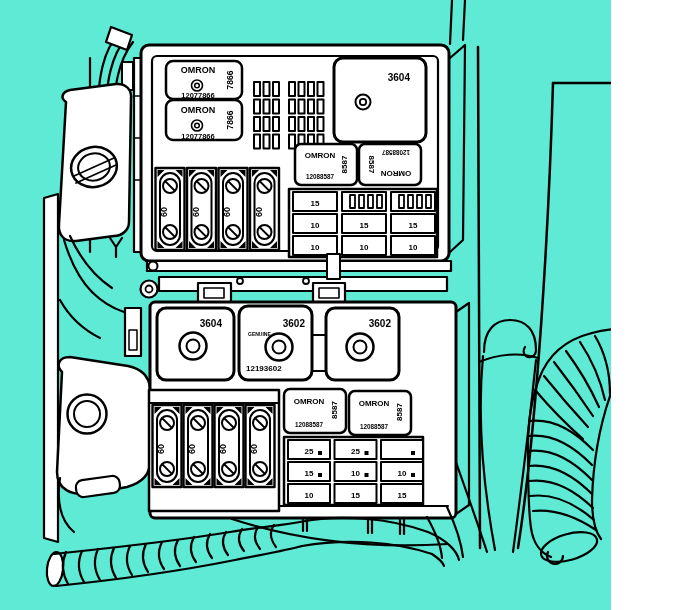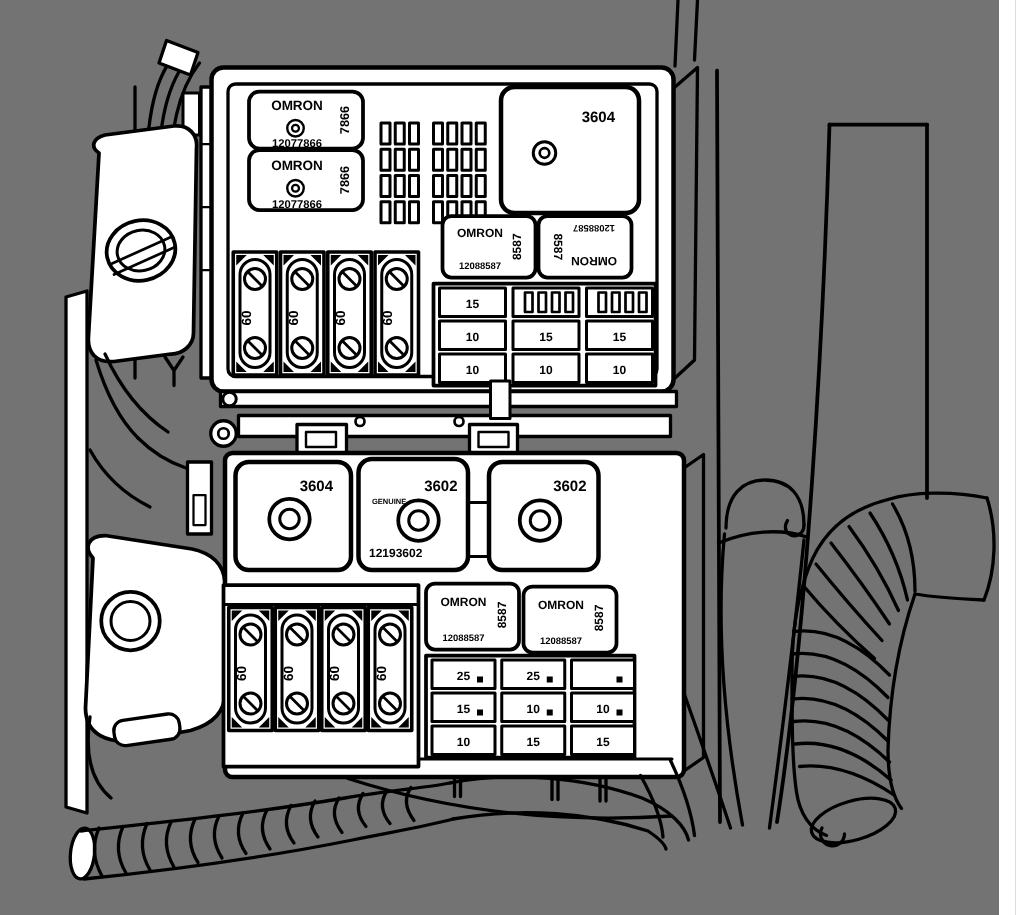--- a/index.html
+++ b/index.html
@@ -1,16 +1,16 @@
 <!DOCTYPE html>
 <html><head>
 <meta charset="utf-8">
 <style>
   html,body{margin:0;padding:0;background:#fff;}
-  .stage{width:666px;height:610px;background:#737373;position:relative;overflow:hidden;text-align:right;}
+  .stage{width:611px;height:610px;background:#5eead4;position:relative;overflow:hidden;text-align:right;}
   svg *{fill:none;stroke:#000000;stroke-width:2.2;stroke-linecap:round;stroke-linejoin:round;}
   .s3{stroke-width:3}.s25{stroke-width:2.5}.s24{stroke-width:2.4}.s2{stroke-width:2}
   .s18{stroke-width:1.8}.s16{stroke-width:1.6}.s15{stroke-width:1.5}
   .fw{fill:#ffffff}
   .fb{fill:#000000;stroke:none}
   .lbl{fill:#000000;stroke:none;font-family:"Liberation Sans","DejaVu Sans",sans-serif;font-weight:700;}
   .fs5{font-size:5px}.fs63{font-size:6.3px}.fs75{font-size:7.5px}.fs8{font-size:8px}
   .fs85{font-size:8.5px}.fs9{font-size:9px}.fs10{font-size:10px}
   .mid{text-anchor:middle}.end{text-anchor:end}
 </style>

